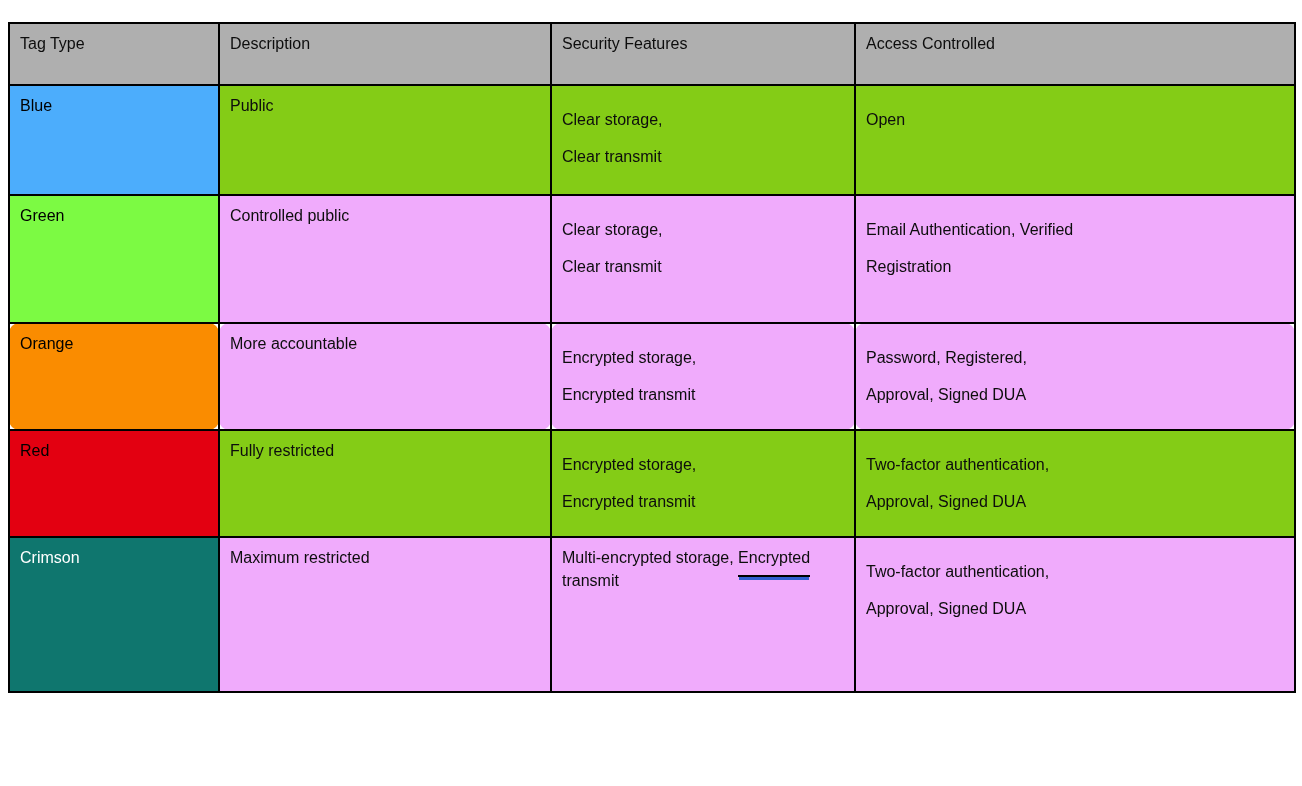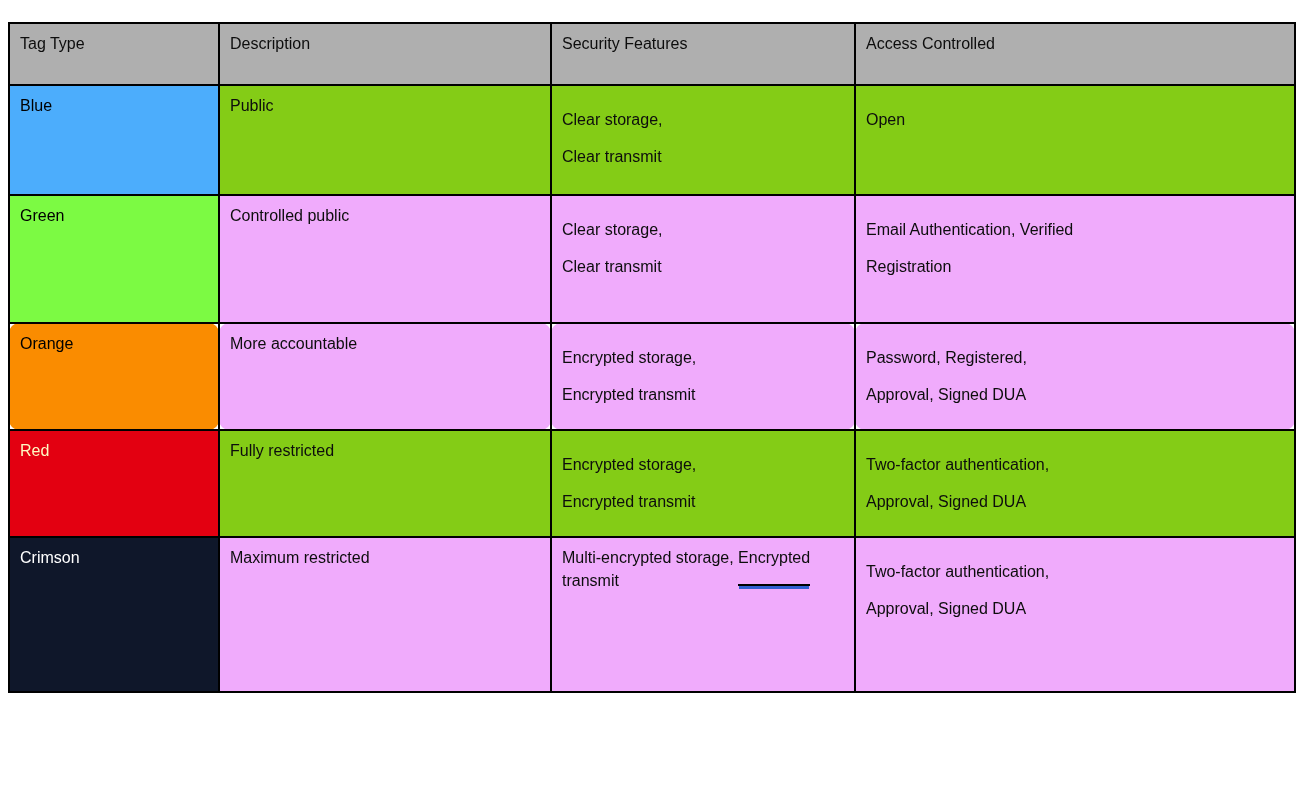--- a/index.html
+++ b/index.html
@@ -74,21 +74,21 @@
   tr.r3 td { height: 107px; border-radius: 10px; }
   tr.r4 td { height: 107px; }
   tr.r5 td { height: 155px; }
 
   .cellline { display: block; white-space: pre; margin-top: 14px; }
 
   .ul-link {
     text-decoration: none;
     border-bottom: 2px solid #000000;
     box-shadow: 0 4px 0 -1px #2f5fd0;
-    padding-bottom: 18px;
+    padding-bottom: 9px;
     color: #0d0d0d;
     margin-top: 17px;
   }
 </style>
 </head>
 <body>
 
 <div id="page">
 
   <table class="tagtable">
@@ -141,34 +141,34 @@
           <span class="cellline">Encrypted storage,</span>
           <span class="cellline">Encrypted transmit</span>
         </td>
         <td>
           <span class="cellline">Password, Registered,</span>
           <span class="cellline">Approval, Signed DUA</span>
         </td>
       </tr>
 
       <tr class="row-white r4">
-        <td class="tagcell" style="background: rgb(227, 0, 17); color: #fef9c3;">Red</td>
+        <td class="tagcell" style="background: rgb(227, 0, 17); color: #000000;">Red</td>
         <td>Fully restricted</td>
         <td>
           <span class="cellline">Encrypted storage,</span>
           <span class="cellline">Encrypted transmit</span>
         </td>
         <td>
           <span class="cellline">Two-factor authentication,</span>
           <span class="cellline">Approval, Signed DUA</span>
         </td>
       </tr>
 
       <tr class="row-shade r5">
-        <td class="tagcell" style="background: #0f172a; color: rgb(255, 255, 255);">Crimson</td>
+        <td class="tagcell" style="background: #0f766e; color: rgb(255, 255, 255);">Crimson</td>
         <td>Maximum restricted</td>
         <td>
           <span>Multi-encrypted storage, </span><a class="ul-link" href="#">Encrypted</a><span> transmit</span>
         </td>
         <td>
           <span class="cellline">Two-factor authentication,</span>
           <span class="cellline">Approval, Signed DUA</span>
         </td>
       </tr>
 

